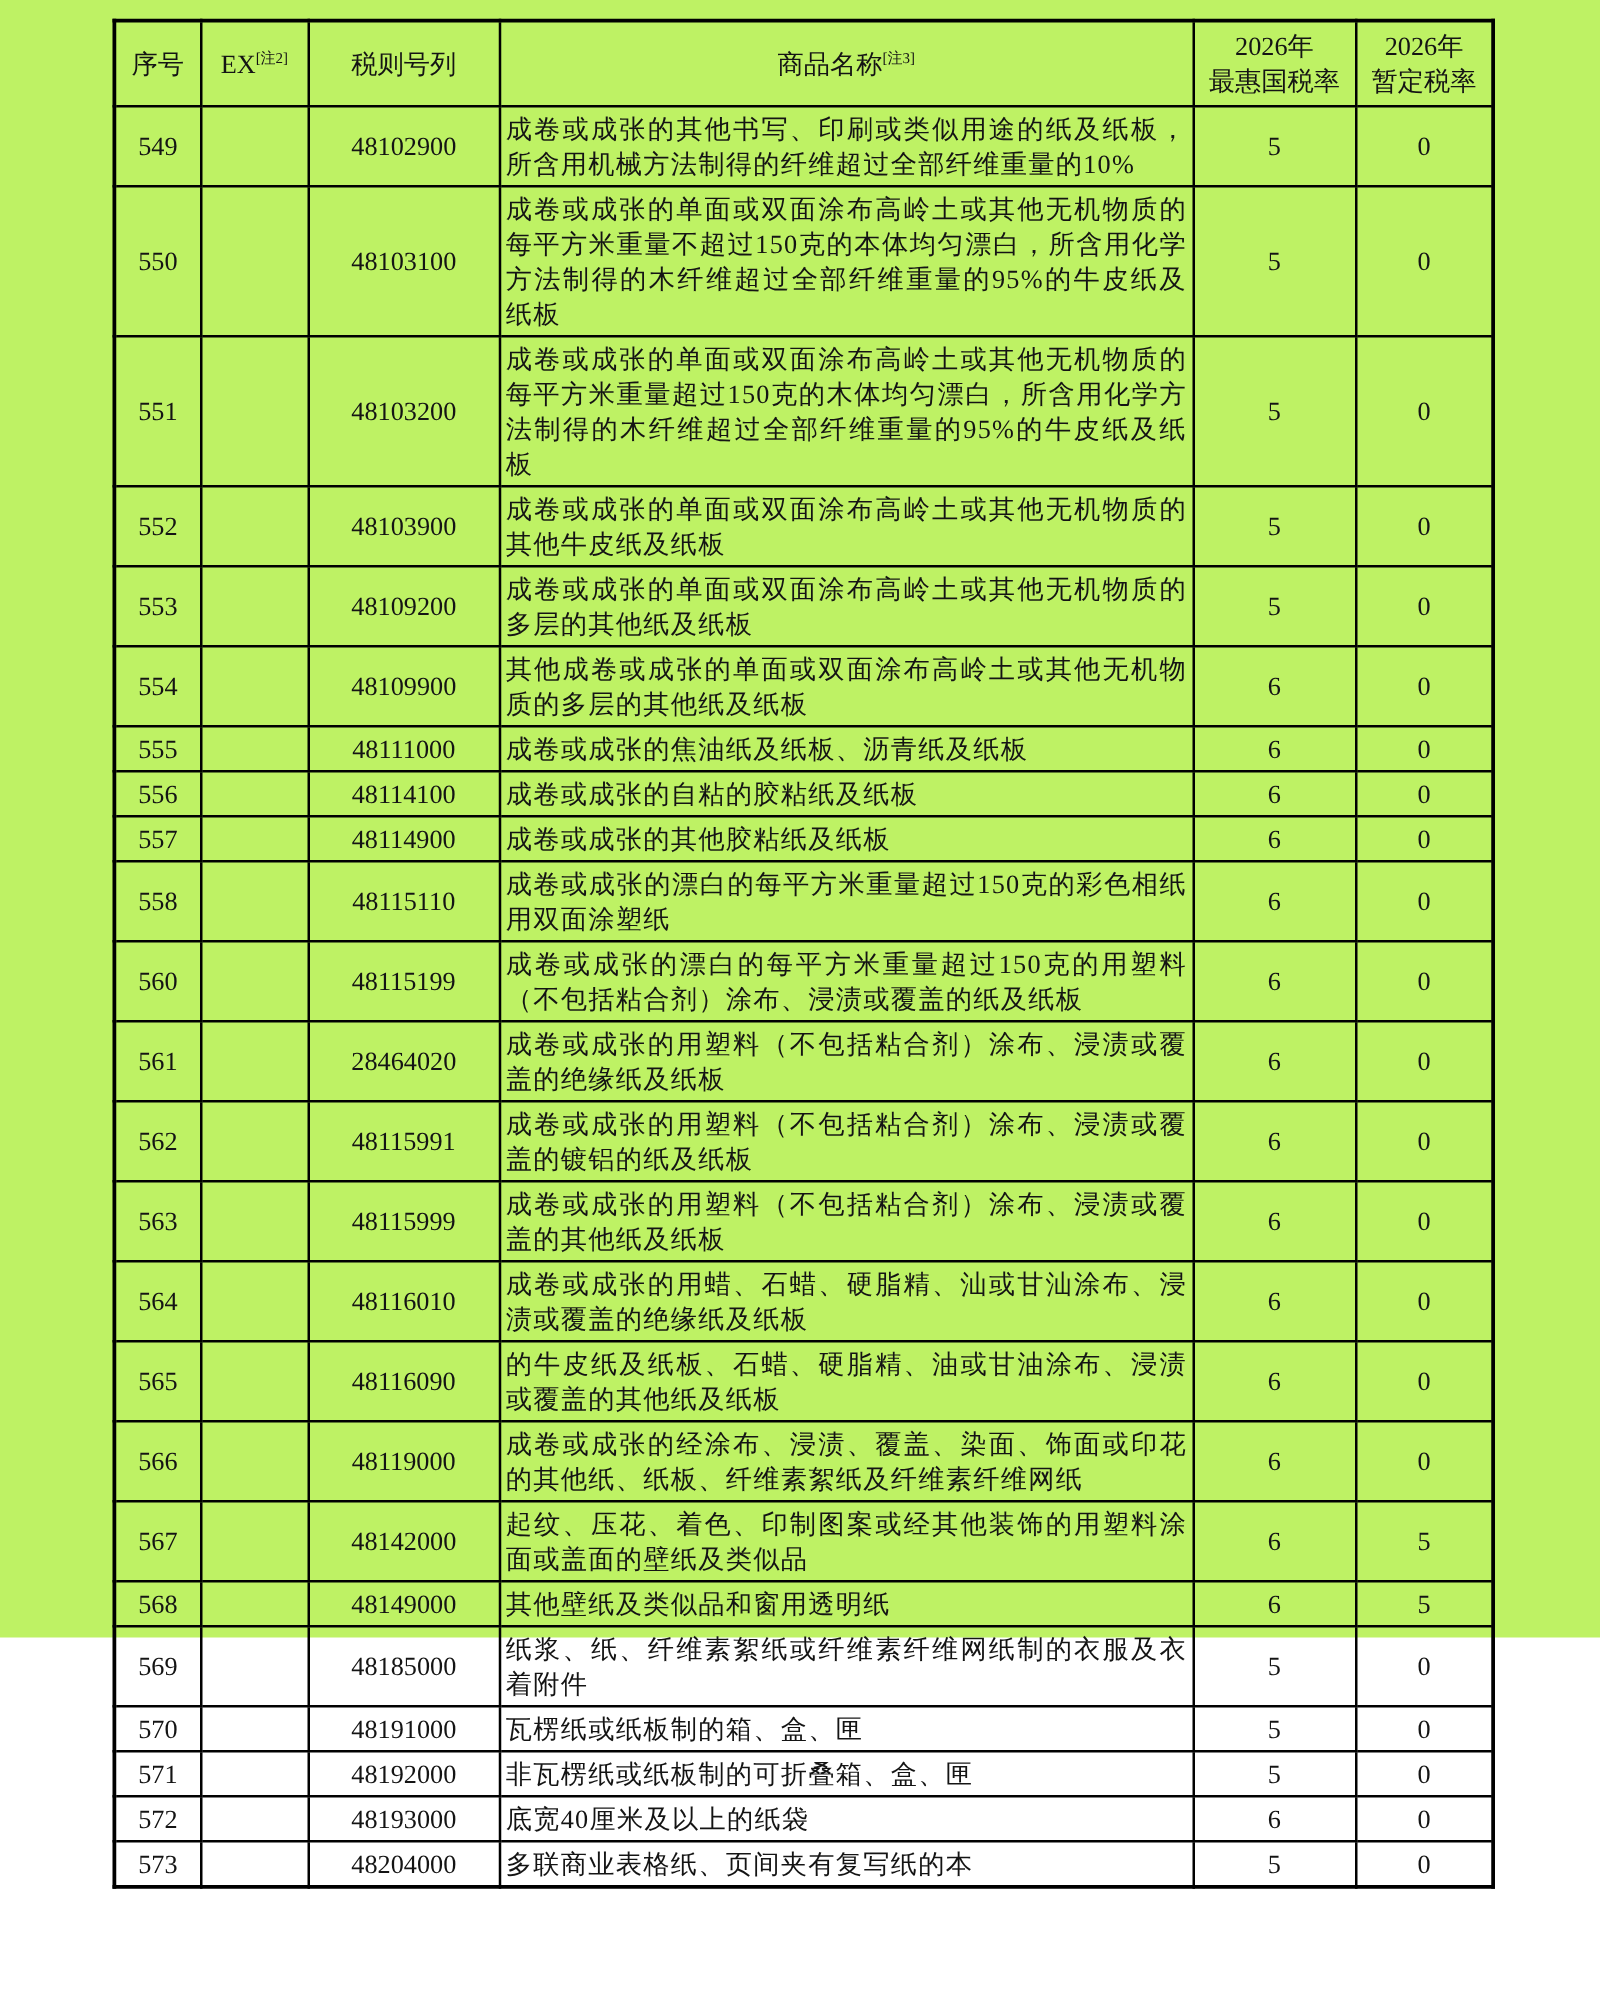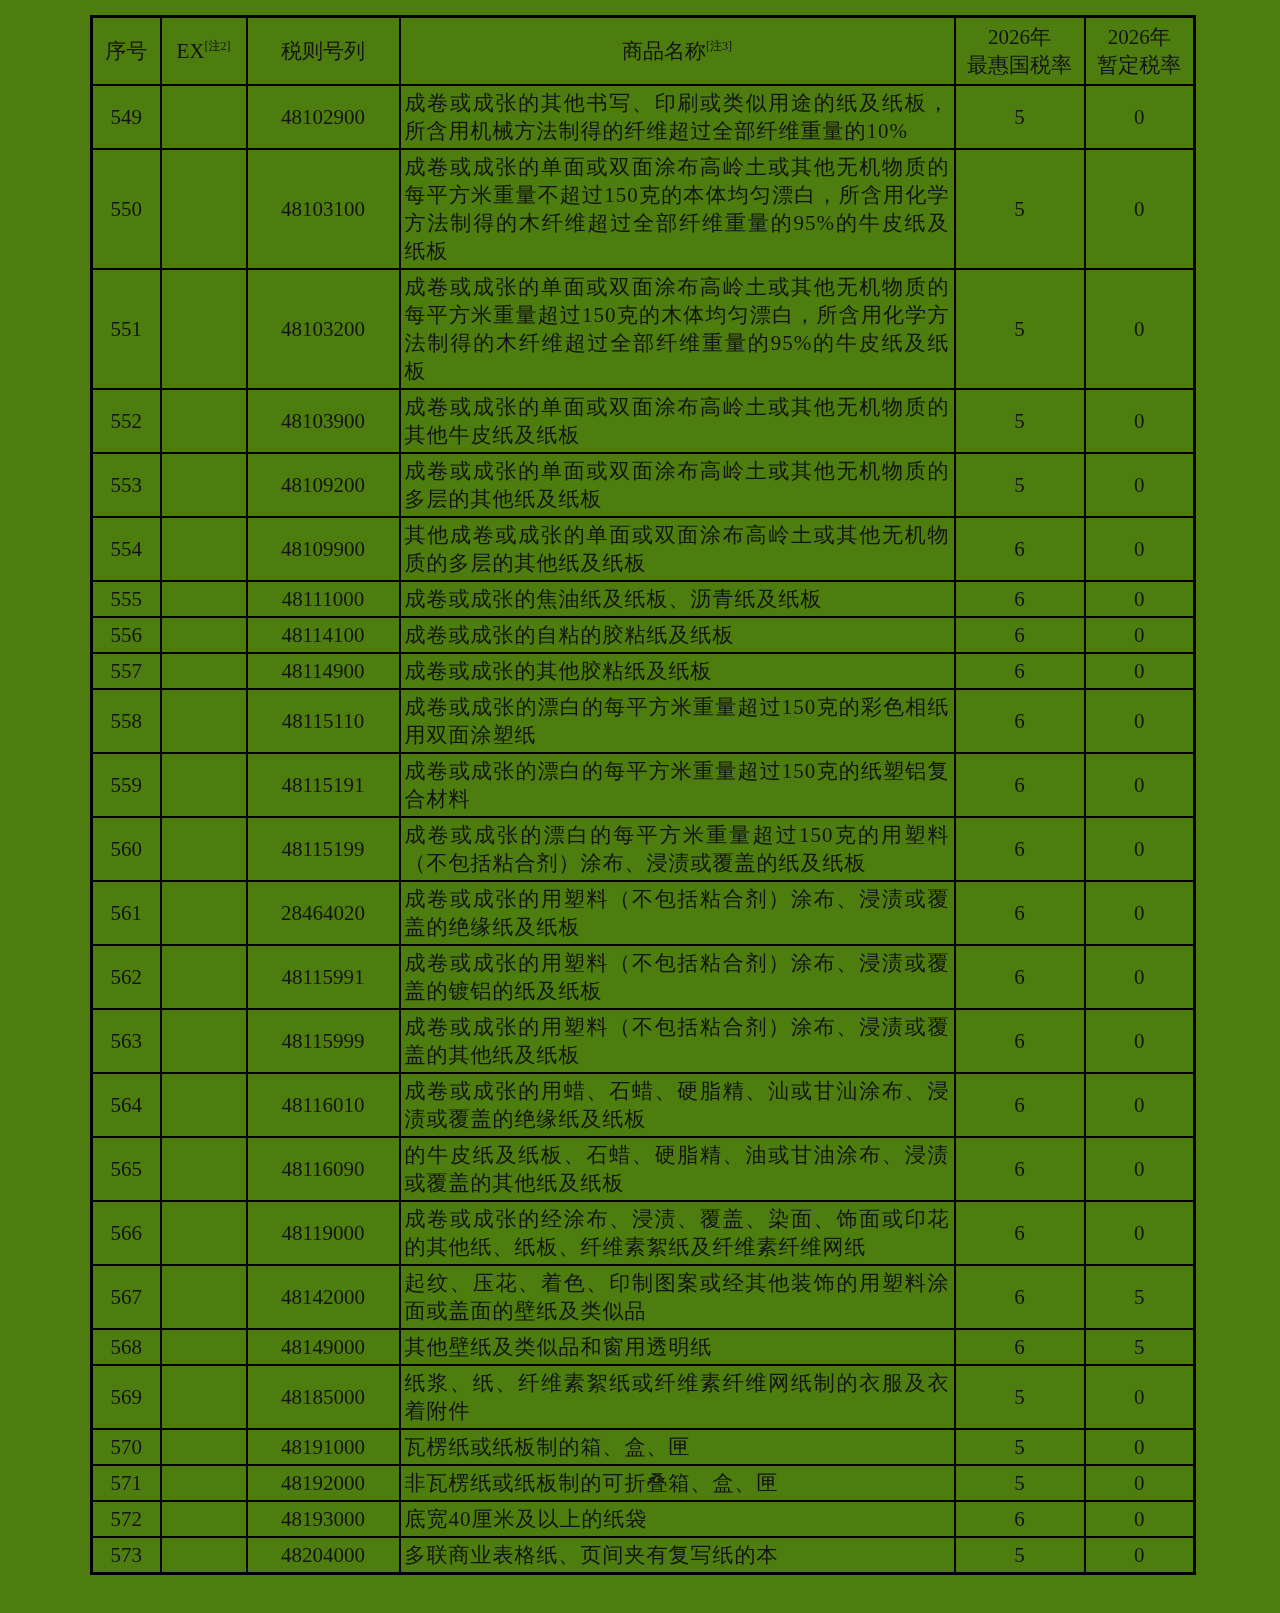--- a/index.html
+++ b/index.html
@@ -8,22 +8,22 @@
     background: #ffffff;
     width: 1280px;
     height: 1613px;
     overflow: hidden;
     font-family: "Liberation Serif", "DejaVu Serif", serif;
     color: #141414;
   }
   .page {
     position: relative;
     width: 1280px;
-    height: 1613px;
-    background: #4d7c0f;
+    height: 1310px;
+    background: #bef264;
   }
   table.tariff {
     position: absolute;
     left: 90px;
     top: 15px;
     width: 1103px;
     border-collapse: collapse;
     table-layout: fixed;
     border: 3px solid #000;
   }
@@ -174,28 +174,20 @@
     </tr>
         <tr>
       <td class="c-seq">558</td>
       <td class="c-ex"></td>
       <td class="c-code">48115110</td>
       <td class="c-name">成卷或成张的漂白的每平方米重量超过150克的彩色相纸用双面涂塑纸</td>
       <td class="c-mfn">6</td>
       <td class="c-prov">0</td>
     </tr>
         <tr>
-      <td class="c-seq">559</td>
-      <td class="c-ex"></td>
-      <td class="c-code">48115191</td>
-      <td class="c-name">成卷或成张的漂白的每平方米重量超过150克的纸塑铝复合材料</td>
-      <td class="c-mfn">6</td>
-      <td class="c-prov">0</td>
-    </tr>
-        <tr>
       <td class="c-seq">560</td>
       <td class="c-ex"></td>
       <td class="c-code">48115199</td>
       <td class="c-name">成卷或成张的漂白的每平方米重量超过150克的用塑料（不包括粘合剂）涂布、浸渍或覆盖的纸及纸板</td>
       <td class="c-mfn">6</td>
       <td class="c-prov">0</td>
     </tr>
         <tr>
       <td class="c-seq">561</td>
       <td class="c-ex"></td>

